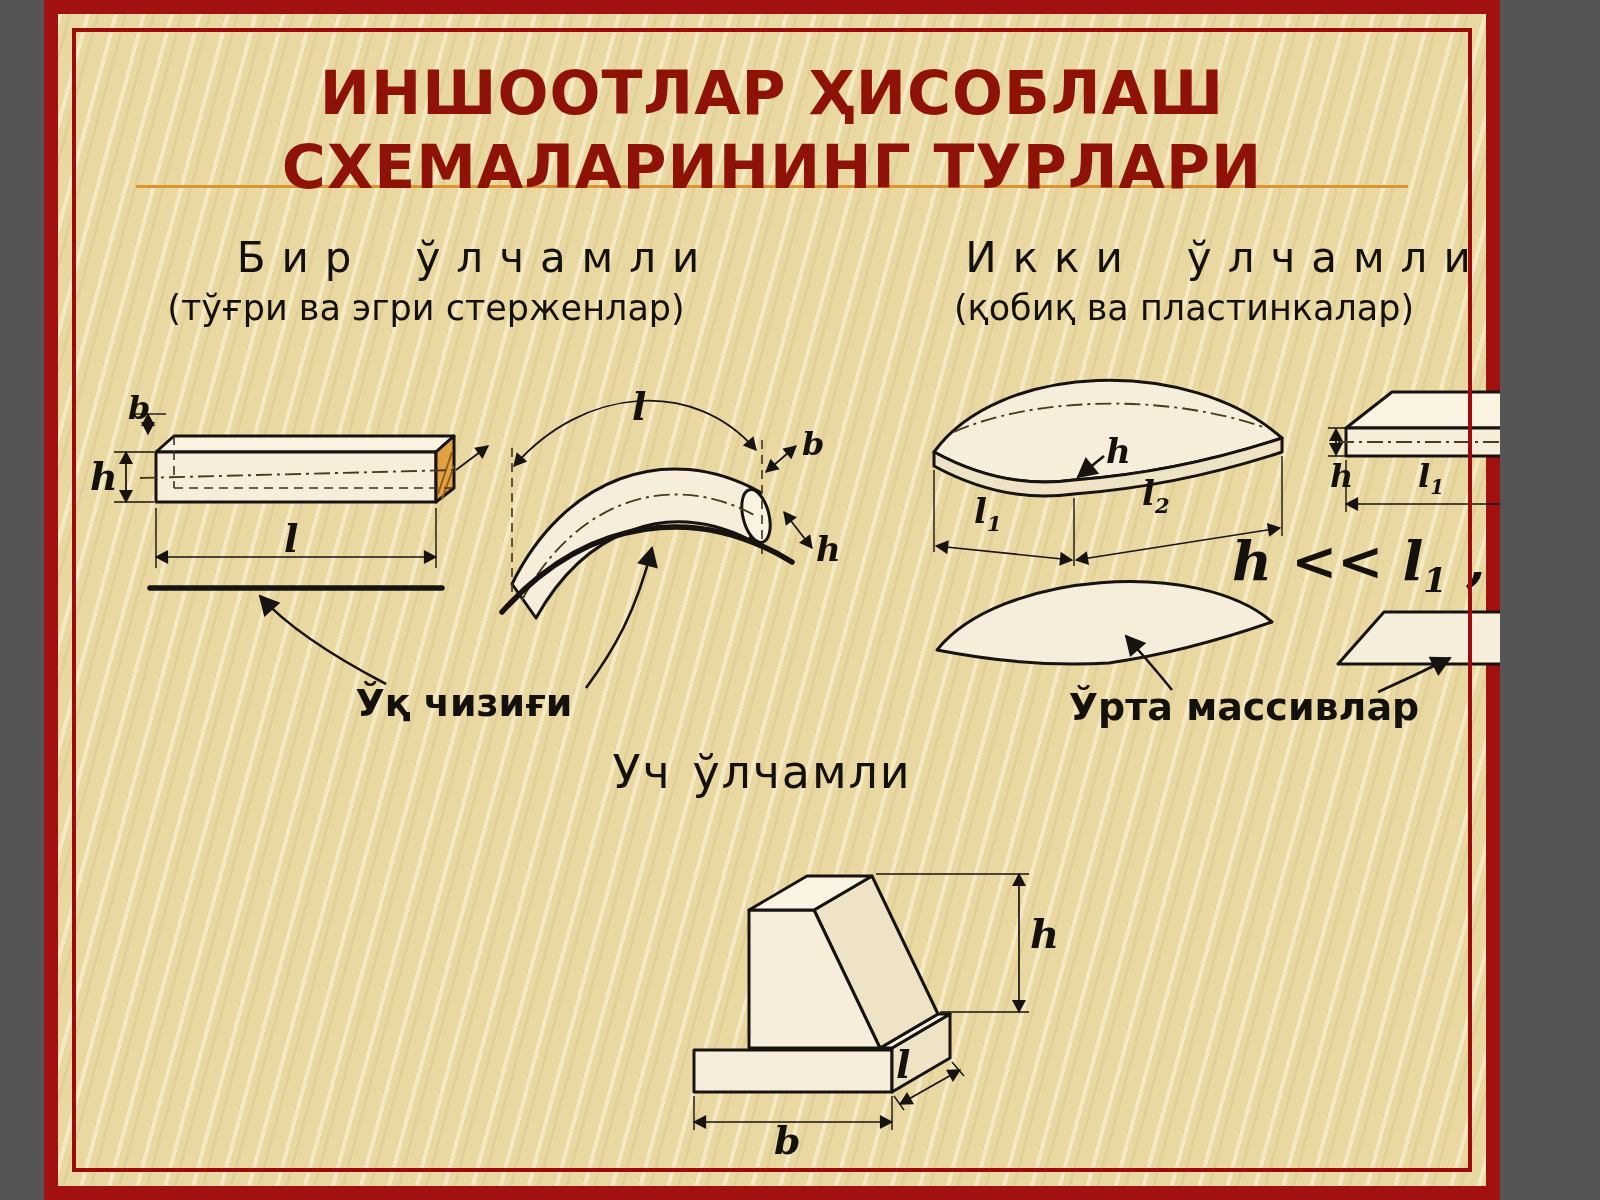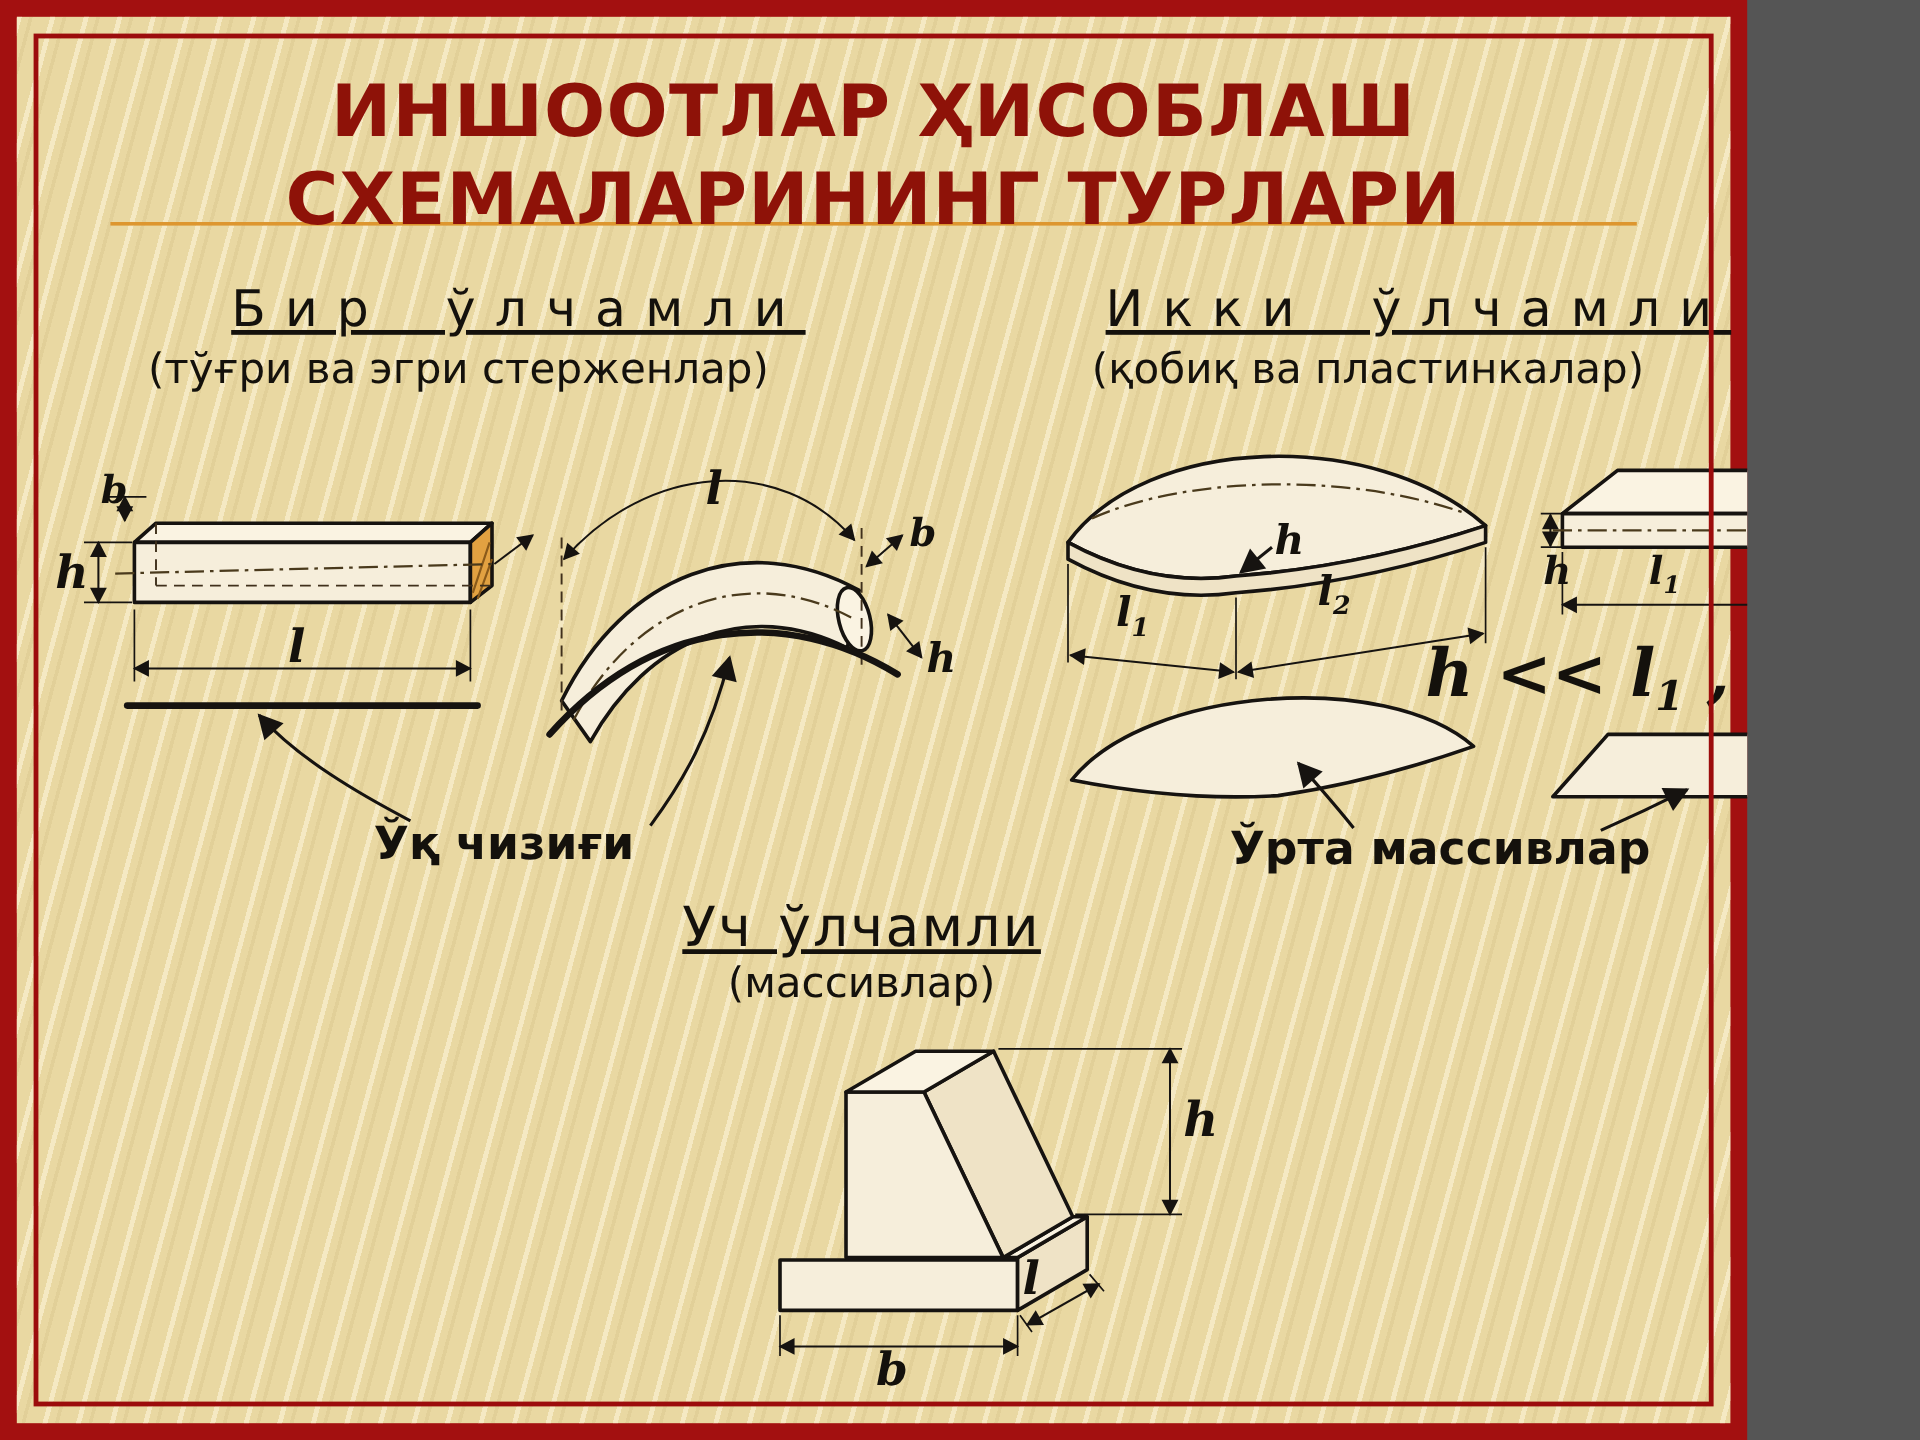--- a/index.html
+++ b/index.html
@@ -1,31 +1,31 @@
 <!DOCTYPE html>
 <html><head>
 <meta charset="utf-8">
 <style>
   html,body{margin:0;padding:0;background:#555;}
   .slide{position:relative;width:1456px;height:1200px;background:#a31010;overflow:hidden;
-         font-family:"DejaVu Sans","Liberation Sans",sans-serif;color:#14110c;}
+         font-family:"DejaVu Sans","Liberation Sans",sans-serif;color:#14110c;margin-left:44px;}
   .bg{position:absolute;inset:14px;background-color:#e9d8a2;
       background-image:
         repeating-linear-gradient(105deg,
           rgba(255,247,222,0.55) 0 4px,
           rgba(255,247,222,0) 4px 10px,
           rgba(140,110,40,0.08) 10px 13px,
           rgba(140,110,40,0) 13px 27px);}
   .frame{position:absolute;inset:28px;border:4px solid #9c0c0c;pointer-events:none;}
   .underline{position:absolute;left:92px;right:92px;top:185px;height:3px;background:#dd962f;}
   .txt{position:absolute;white-space:nowrap;line-height:1.05;}
   .c{transform:translateX(-50%);}
   .title-line{position:absolute;left:0;width:100%;text-align:center;font-weight:bold;
               color:#8e1208;font-size:60px;letter-spacing:1px;}
-  .heading{font-size:42px;letter-spacing:0.38em;word-spacing:0.45em;text-decoration:underline;}
+  .heading{font-size:42px;letter-spacing:0.38em;word-spacing:0.45em;}
   .subheading{font-size:35px;}
   .formula{font-family:"DejaVu Serif","Liberation Serif",serif;font-style:italic;font-weight:bold;}
   .dim{position:absolute;font-family:"DejaVu Serif","Liberation Serif",serif;
        font-style:italic;font-weight:bold;white-space:nowrap;line-height:1;}
   .pointer-label{font-weight:bold;font-size:38px;}
   sub{font-size:62%;line-height:0;}
   svg.art{position:absolute;left:0;top:0;pointer-events:none;}
   .ol{fill:#f6eedb;stroke:#161310;stroke-width:3;stroke-linejoin:round;}
   .ol2{fill:#efe3c6;stroke:#161310;stroke-width:3;stroke-linejoin:round;}
   .ol3{fill:#faf3e2;stroke:#161310;stroke-width:3;stroke-linejoin:round;}
@@ -138,21 +138,20 @@
 
   <div class="txt c heading" style="left:432px;top:236px">Бир ўлчамли</div>
   <div class="txt c heading" style="left:1182px;top:236px">Икки ўлчамли</div>
   <div class="txt c subheading" style="left:382px;top:290px">(тўғри ва эгри стерженлар)</div>
   <div class="txt c subheading" style="left:1140px;top:290px">(қобиқ ва пластинкалар)</div>
 
 
   <div class="txt formula" style="left:1188px;top:532px;font-size:55px"><span>h &lt;&lt; l</span><sub>1</sub><span> , l</span><sub>2</sub></div>
 
   <div class="txt c heading" style="left:718px;top:748px;font-size:46px;letter-spacing:0.04em;word-spacing:0.1em">Уч ўлчамли</div>
-  <div class="txt c subheading" style="left:718px;top:802px">(массивлар)</div>
 
   <div class="txt c pointer-label" style="left:420px;top:684px">Ўқ чизиғи</div>
   <div class="txt c pointer-label" style="left:1200px;top:688px">Ўрта массивлар</div>
 
   <div class="dim" style="left:84px;top:392px;font-size:32px">b</div>
   <div class="dim" style="left:46px;top:458px;font-size:38px">h</div>
   <div class="dim" style="left:240px;top:520px;font-size:38px">l</div>
   <div class="dim" style="left:588px;top:388px;font-size:38px">l</div>
   <div class="dim" style="left:758px;top:428px;font-size:32px">b</div>
   <div class="dim" style="left:772px;top:532px;font-size:34px">h</div>

